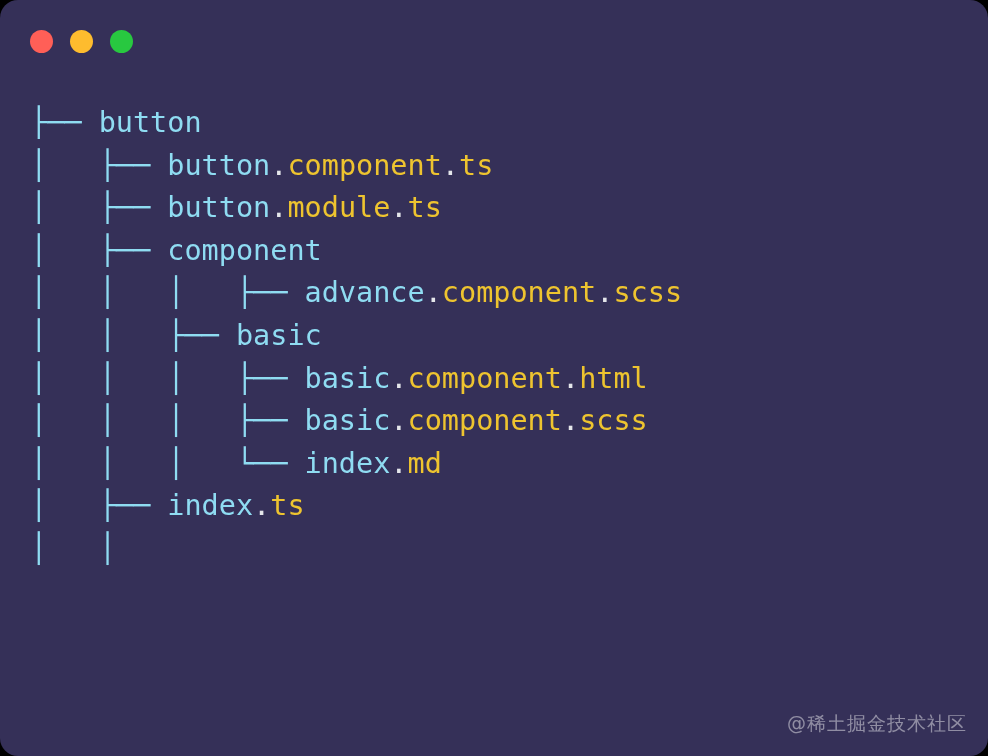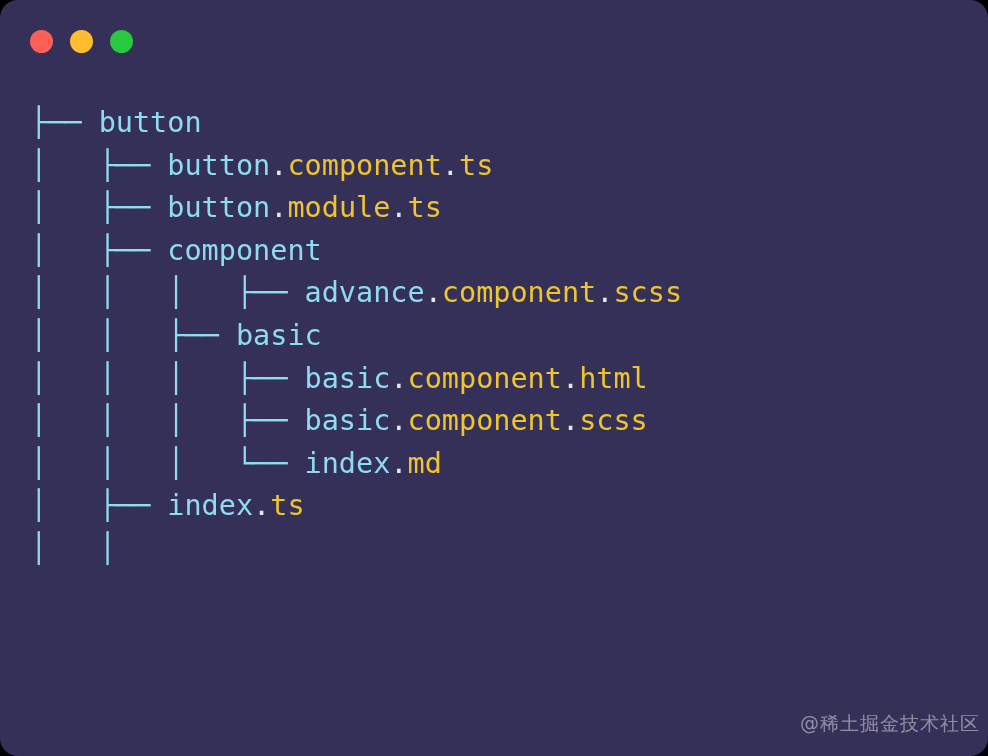--- a/index.html
+++ b/index.html
@@ -45,21 +45,21 @@
     line-height: 42.6px;
     white-space: pre;
   }
   .prefix   { color: var(--tree-line, #8fdcf2); }
   .seg-base { color: var(--name-base, #8fdcf2); }
   .seg-dot  { color: var(--dot, #e4e6ea); }
   .seg-ext  { color: var(--extension, #eec42f); }
   .watermark {
     position: absolute;
     top: 711px;
-    right: 8px;
+    right: 21px;
     font-family: "DejaVu Sans", "Liberation Sans", sans-serif;
     font-size: 19px;
     letter-spacing: 1px;
     color: var(--watermark, rgba(255,255,255,0.45));
   }
 </style>
 </head>
 <body>
 
 <div class="window">

